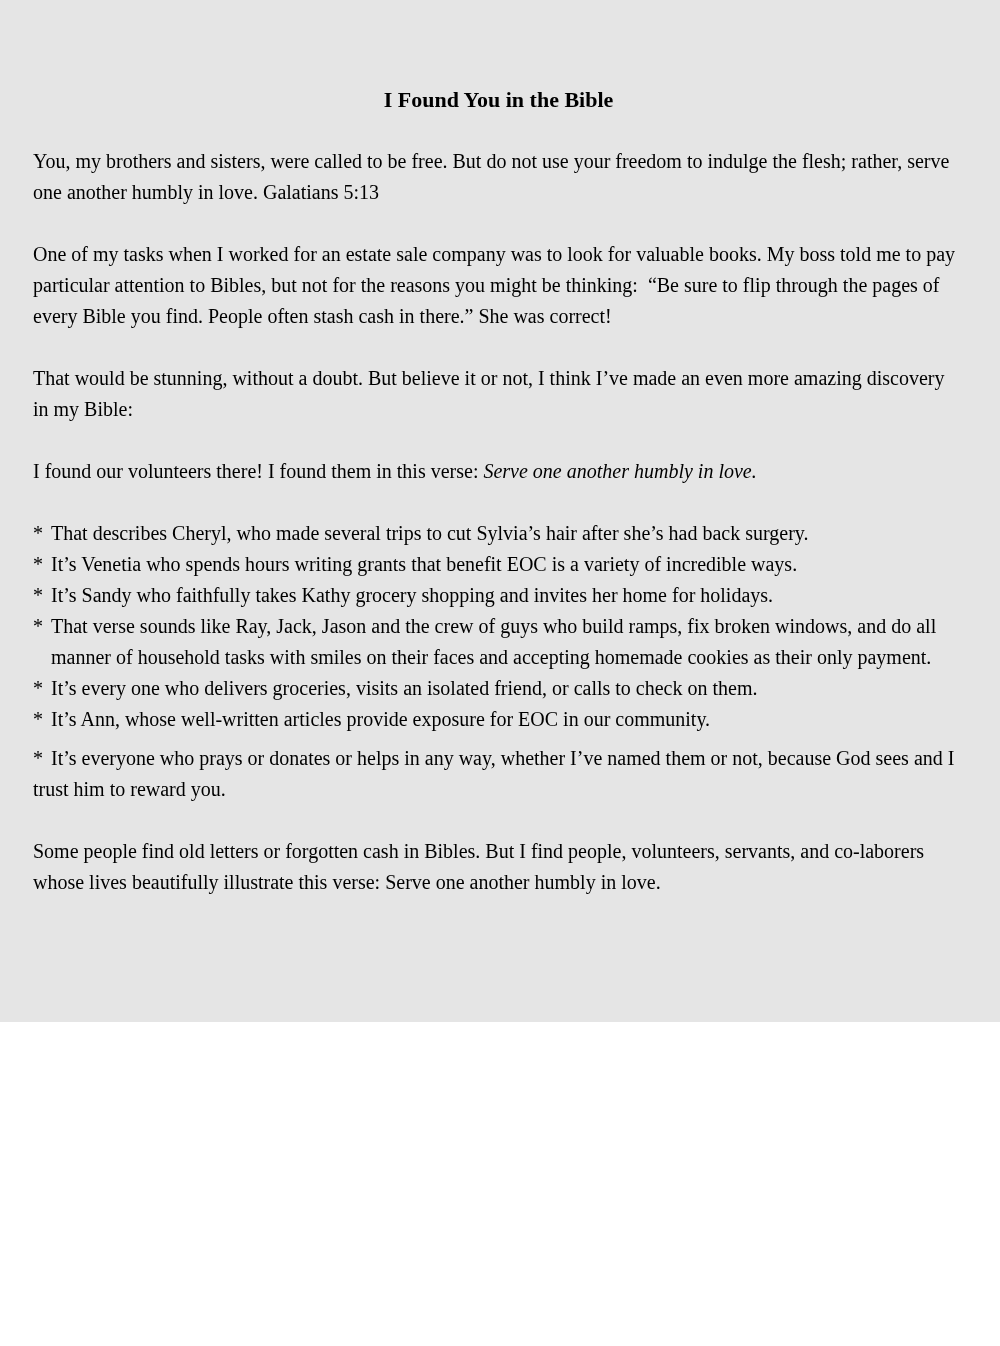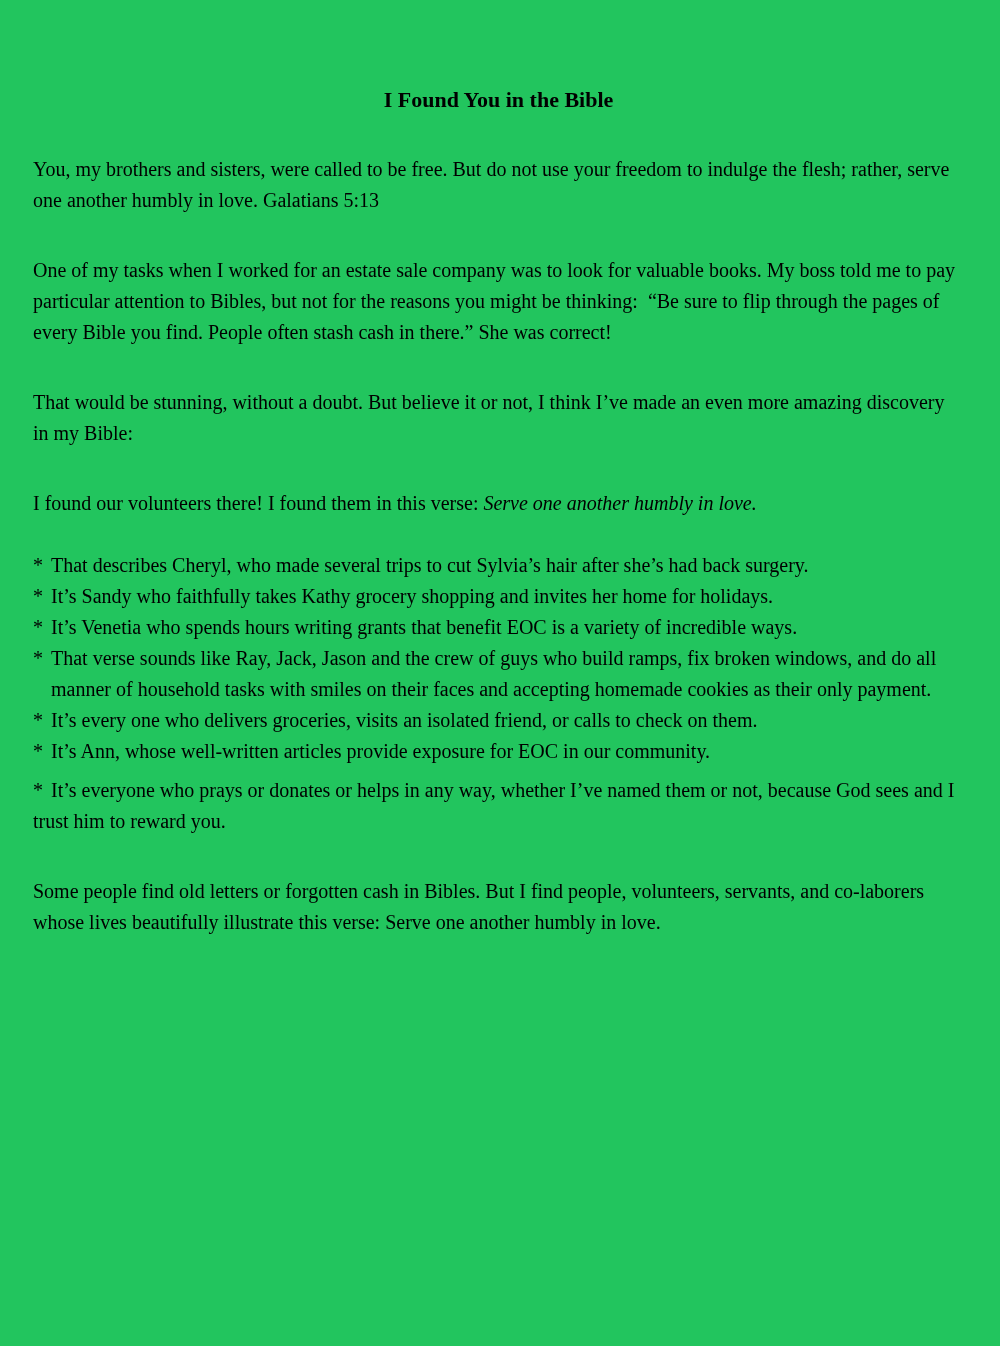--- a/index.html
+++ b/index.html
@@ -2,39 +2,39 @@
 <html><head>
 <meta charset="utf-8">
 <style>
   html, body {
     margin: 0;
     padding: 0;
     background: #ffffff;
   }
   .page {
     width: 1000px;
-    height: 1346px;
+    height: 1022px;
     box-sizing: border-box;
-    background: #22c55e;
+    background: #e5e5e5;
     color: #000000;
     font-family: "Liberation Serif", serif;
     font-size: 20px;
     line-height: 31px;
     padding: 84px 36px 20px 33px;
     overflow: hidden;
   }
   .title {
     font-size: 22px;
     line-height: 31px;
     font-weight: bold;
     text-align: center;
     margin: 0 0 31px 0;
   }
   .para {
-    margin: 39px 0 0 0;
+    margin: 31px 0 0 0;
     white-space: pre-wrap;
   }
   .bullets {
     margin: 31px 0 0 0;
   }
   .bullet {
     padding-left: 18px;
     text-indent: -18px;
     white-space: pre-wrap;
   }
@@ -60,22 +60,22 @@
 
   <p class="para">One of my tasks when I worked for an estate sale company was to look for valuable books. My boss told me to pay particular attention to Bibles, but not for the reasons you might be thinking:  “Be sure to flip through the pages of every Bible you find. People often stash cash in there.” She was correct!</p>
 
 
   <p class="para">That would be stunning, without a doubt. But believe it or not, I think I’ve made an even more amazing discovery in my Bible:</p>
 
   <p class="para"><span>I found our volunteers there! I found them in this verse: </span><span class="italic">Serve one another humbly in love.</span></p>
 
   <div class="bullets">
     <div class="bullet"><span class="marker">*</span><span>That describes Cheryl, who made several trips to cut Sylvia’s hair after she’s had back surgery.</span></div>
+    <div class="bullet"><span class="marker">*</span><span>It’s Venetia who spends hours writing grants that benefit EOC is a variety of incredible ways.</span></div>
     <div class="bullet"><span class="marker">*</span><span>It’s Sandy who faithfully takes Kathy grocery shopping and invites her home for holidays.</span></div>
-    <div class="bullet"><span class="marker">*</span><span>It’s Venetia who spends hours writing grants that benefit EOC is a variety of incredible ways.</span></div>
     <div class="bullet"><span class="marker">*</span><span>That verse sounds like Ray, Jack, Jason and the crew of guys who build ramps, fix broken windows, and do all manner of household tasks with smiles on their faces and accepting homemade cookies as their only payment.</span></div>
     <div class="bullet"><span class="marker">*</span><span>It’s every one who delivers groceries, visits an isolated friend, or calls to check on them.</span></div>
     <div class="bullet"><span class="marker">*</span><span>It’s Ann, whose well-written articles provide exposure for EOC in our community.</span></div>
     <div class="bullet flush"><span class="marker">*</span><span>It’s everyone who prays or donates or helps in any way, whether I’ve named them or not, because God sees and I trust him to reward you.</span></div>
   </div>
 
   <p class="para">Some people find old letters or forgotten cash in Bibles. But I find people, volunteers, servants, and co-laborers whose lives beautifully illustrate this verse: Serve one another humbly in love.</p>
 
 
 </div>

